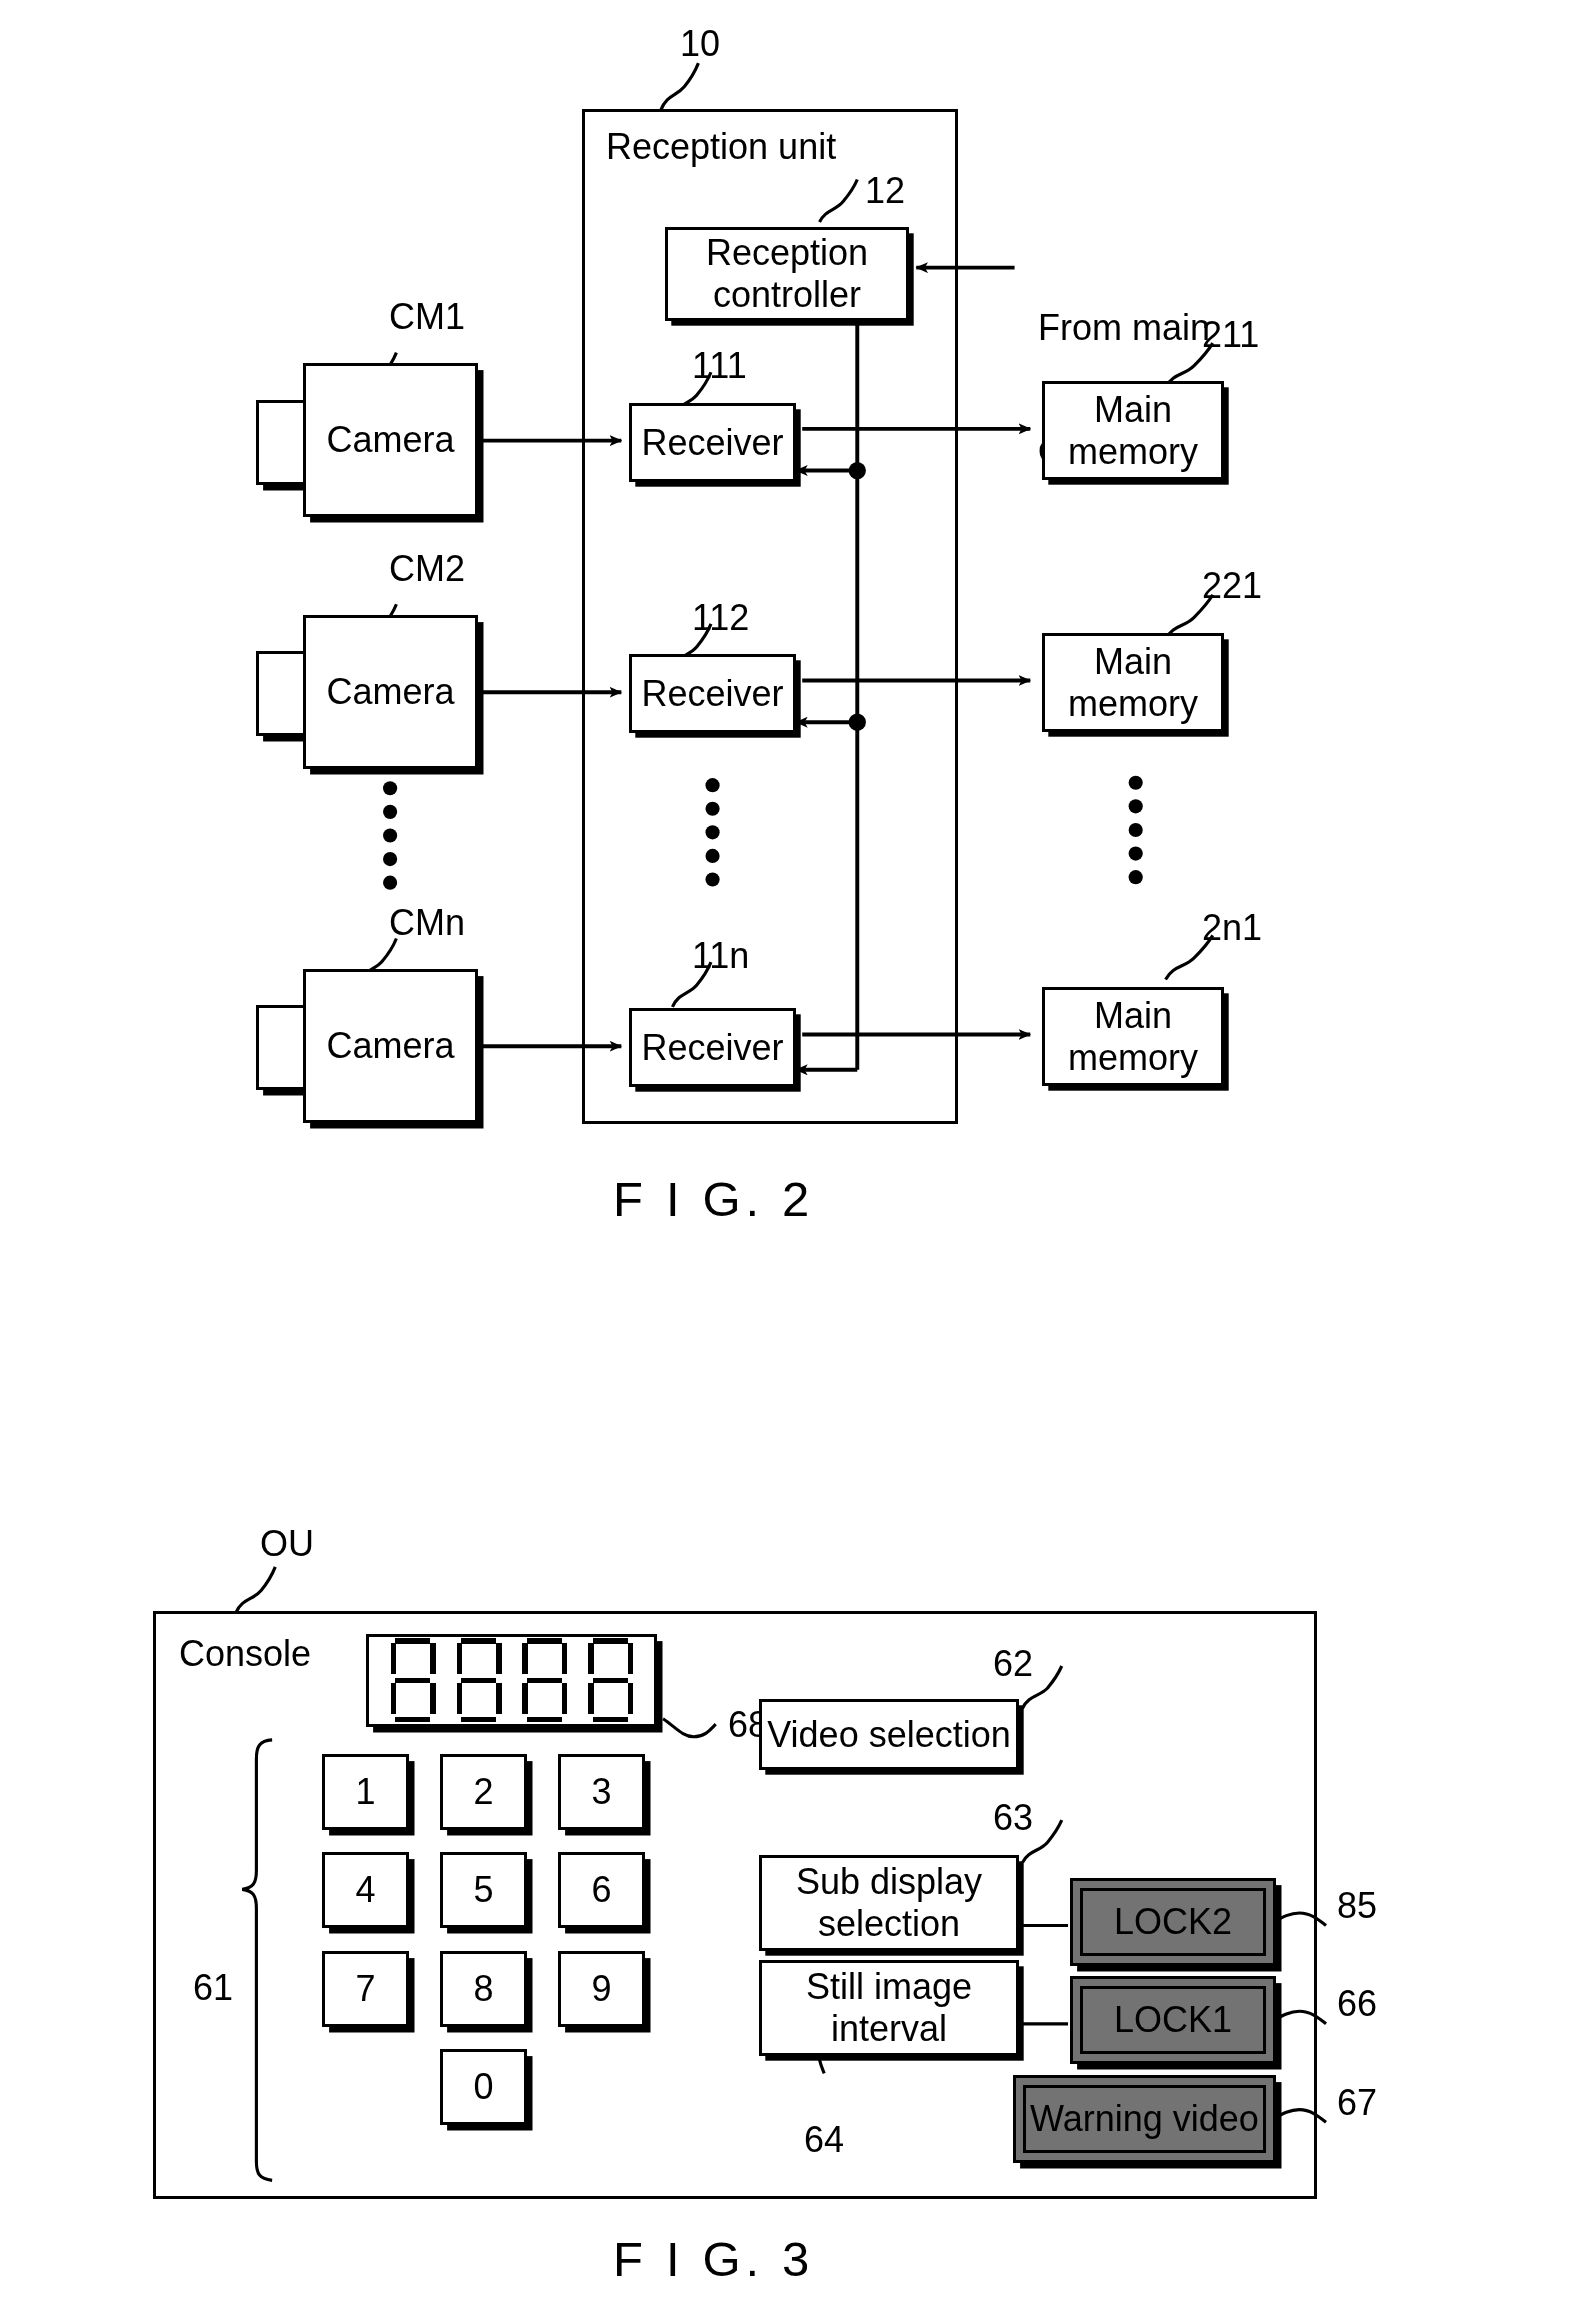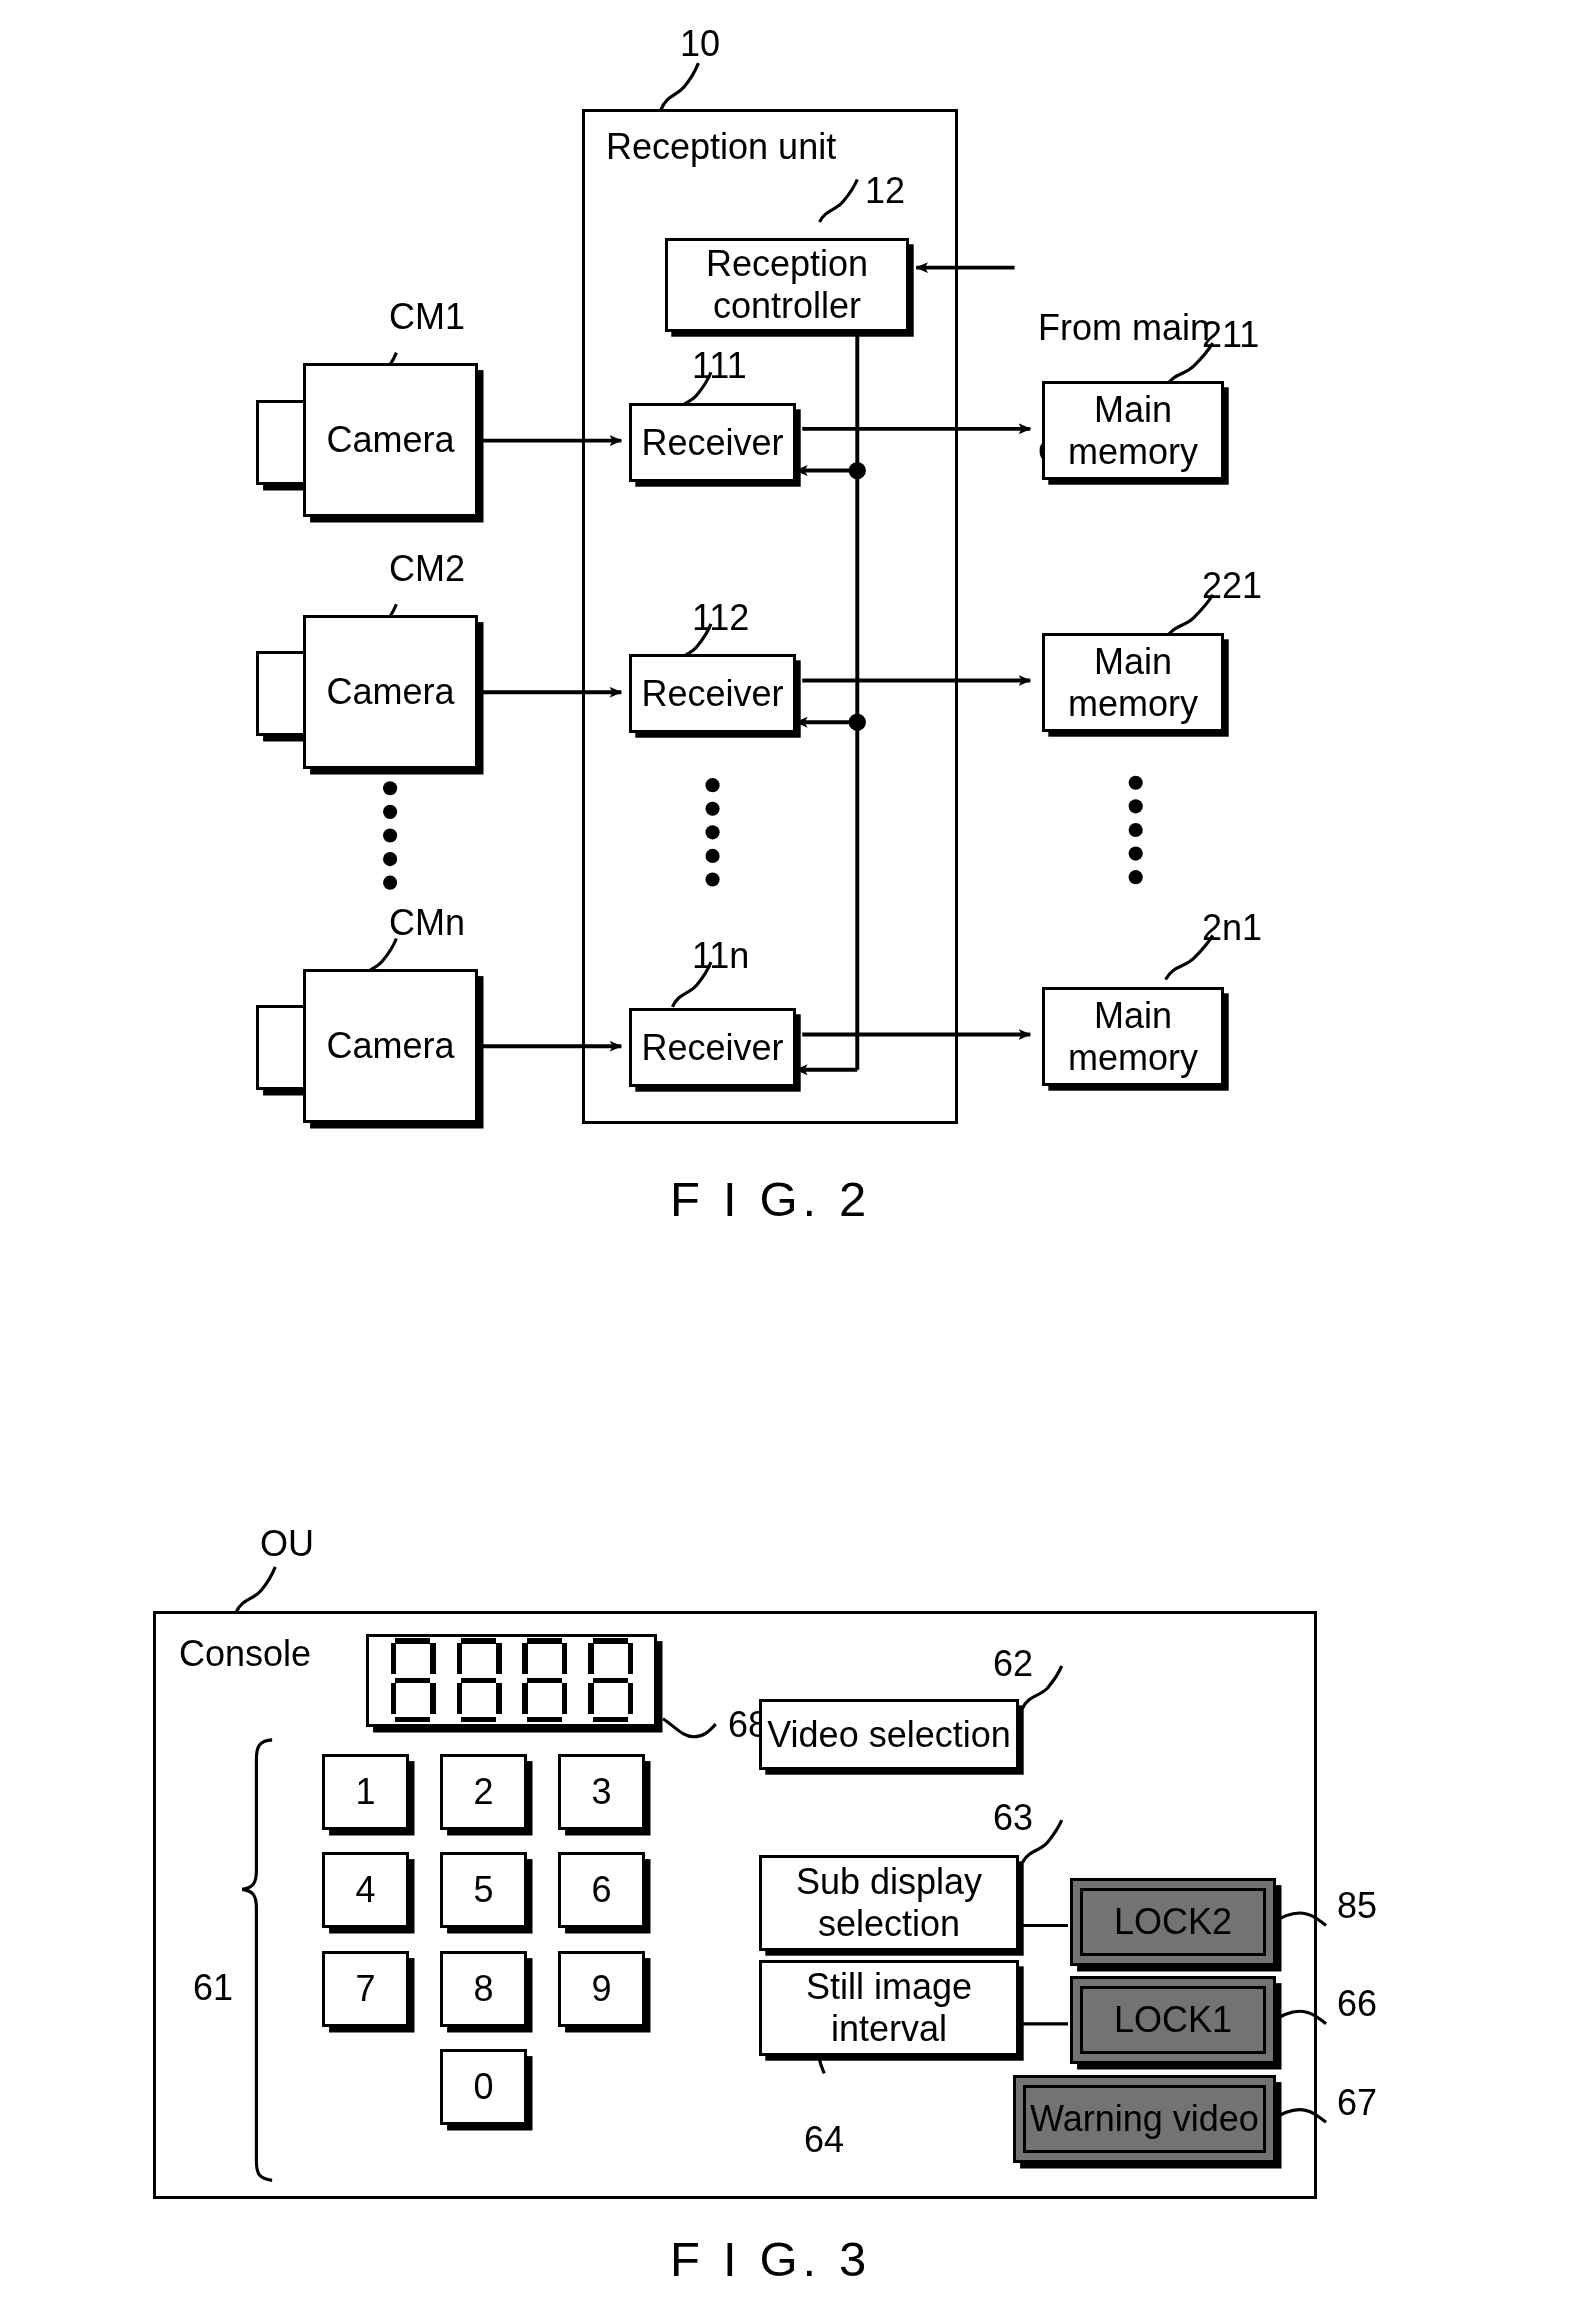--- a/index.html
+++ b/index.html
@@ -6,21 +6,21 @@
   body{
     width:1595px;height:2319px;position:relative;overflow:hidden;
     font-family:"Liberation Sans", sans-serif;
     color:#000;
   }
   .stage{position:absolute;left:0;top:0;width:1595px;height:2319px;}
   svg.layer{position:absolute;left:0;top:0;width:1595px;height:2319px;}
 
   
   .txt{position:absolute;white-space:pre;line-height:1.12;}
-  .ctr{text-align:center;}
+  .ctr{}
   .num{font-size:36px;letter-spacing:0px;}
   .lbl{font-size:36px;}
   .boxtxt{font-size:36px;}
   .figlabel{font-size:49px;letter-spacing:4.7px;}
 
   
   .box{position:absolute;box-sizing:border-box;background:#fff;
        border:3.1px solid #000;
        display:flex;align-items:center;justify-content:center;
        box-shadow:5.5px 5.5px 0 -0.8px #000;}
@@ -110,21 +110,21 @@
 
     <circle cx="1090" cy="598" r="11" fill="#000"></circle>
     <circle cx="1090" cy="918" r="11" fill="#000"></circle>
   </svg>
 
   <div class="outer-frame" style="left:582px;top:109px;width:376px;height:1015px;"></div>
 
   <div class="txt lbl" style="left:606px;top:127px;">Reception unit</div>
   <div class="txt num" style="left:680px;top:23.6px;">10</div>
 
-  <div class="box" style="left:665px;top:238px;width:244px;height:94px;">
+  <div class="box" style="left:665px;top:227px;width:244px;height:94px;">
     <div>
       <div class="boxtxt">Reception</div>
       <div class="boxtxt">controller</div>
     </div>
   </div>
   <div class="txt num" style="left:865px;top:171px;">12</div>
 
   <div class="txt lbl" style="left:1038px;top:227px;">
     <div>From main</div>
     <div>controller</div>

